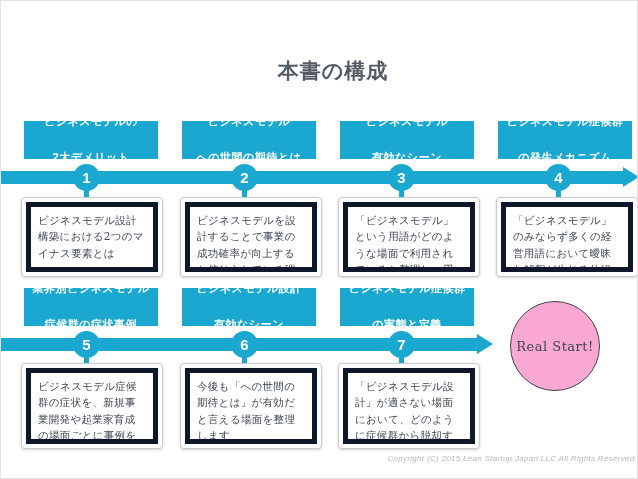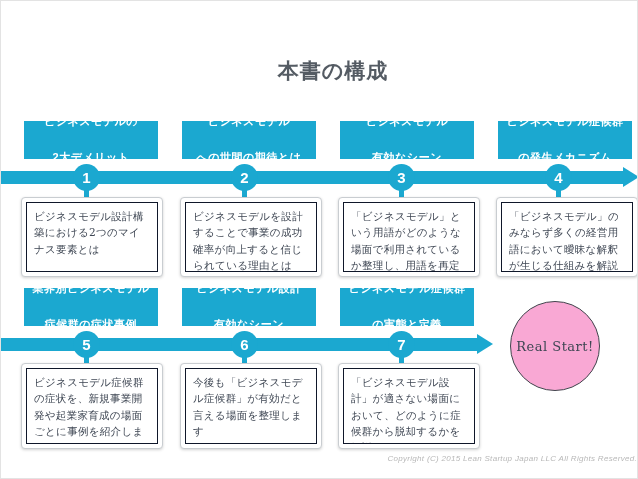--- a/index.html
+++ b/index.html
@@ -36,21 +36,21 @@
     display:flex;align-items:center;justify-content:center;
   }
   .stem{position:absolute;width:5px;background:var(--accent);}
   .card{
     position:absolute;width:142px;background:#fff;
     border:1px solid #c9cdd1;border-radius:4px;
     box-shadow:0 1px 3px rgba(0,0,0,0.18);box-sizing:border-box;
   }
   .card-inner{
     position:absolute;top:4px;left:4px;right:4px;bottom:4px;
-    border:1px solid #0f172a;padding:5px 7px 4px 7px;
+    border:5px solid #0f172a;padding:5px 7px 4px 7px;
     font-family:"DejaVu Serif",serif;font-size:10.5px;line-height:1.55;
     color:var(--card_text);letter-spacing:0.3px;box-sizing:border-box;overflow:hidden;
   }
   .goal-circle{
     position:absolute;left:509px;top:300px;width:88px;height:88px;
     border:1px solid #41454d;border-radius:50%;background:#f9a8d4;
     display:flex;align-items:center;justify-content:center;
     font-family:"DejaVu Serif",serif;font-size:13px;color:var(--card_text);
     letter-spacing:0.5px;
   }
@@ -140,21 +140,21 @@
   <div class="numc r2 n-c3">7</div>
 
   <div class="stem r2 s-c1"></div>
   <div class="stem r2 s-c2"></div>
   <div class="stem r2 s-c3"></div>
 
   <div class="card r2 k-c1">
     <div class="card-inner">ビジネスモデル症候群の症状を、新規事業開発や起業家育成の場面ごとに事例を紹介します</div>
   </div>
   <div class="card r2 k-c2">
-    <div class="card-inner">今後も「ビジネスモデル症候群」が有効だと言える場面を整理します</div>
+    <div class="card-inner">今後も「への世間の期待とは」が有効だと言える場面を整理します</div>
   </div>
   <div class="card r2 k-c3">
     <div class="card-inner">「ビジネスモデル設計」が適さない場面において、どのように症候群から脱却するかを解説します</div>
   </div>
 
   <div class="goal-circle">Real Start!</div>
 
   <div class="copyright">Copyright (C) 2015 Lean Startup Japan LLC All Rights Reserved.</div>
 
 </div>

